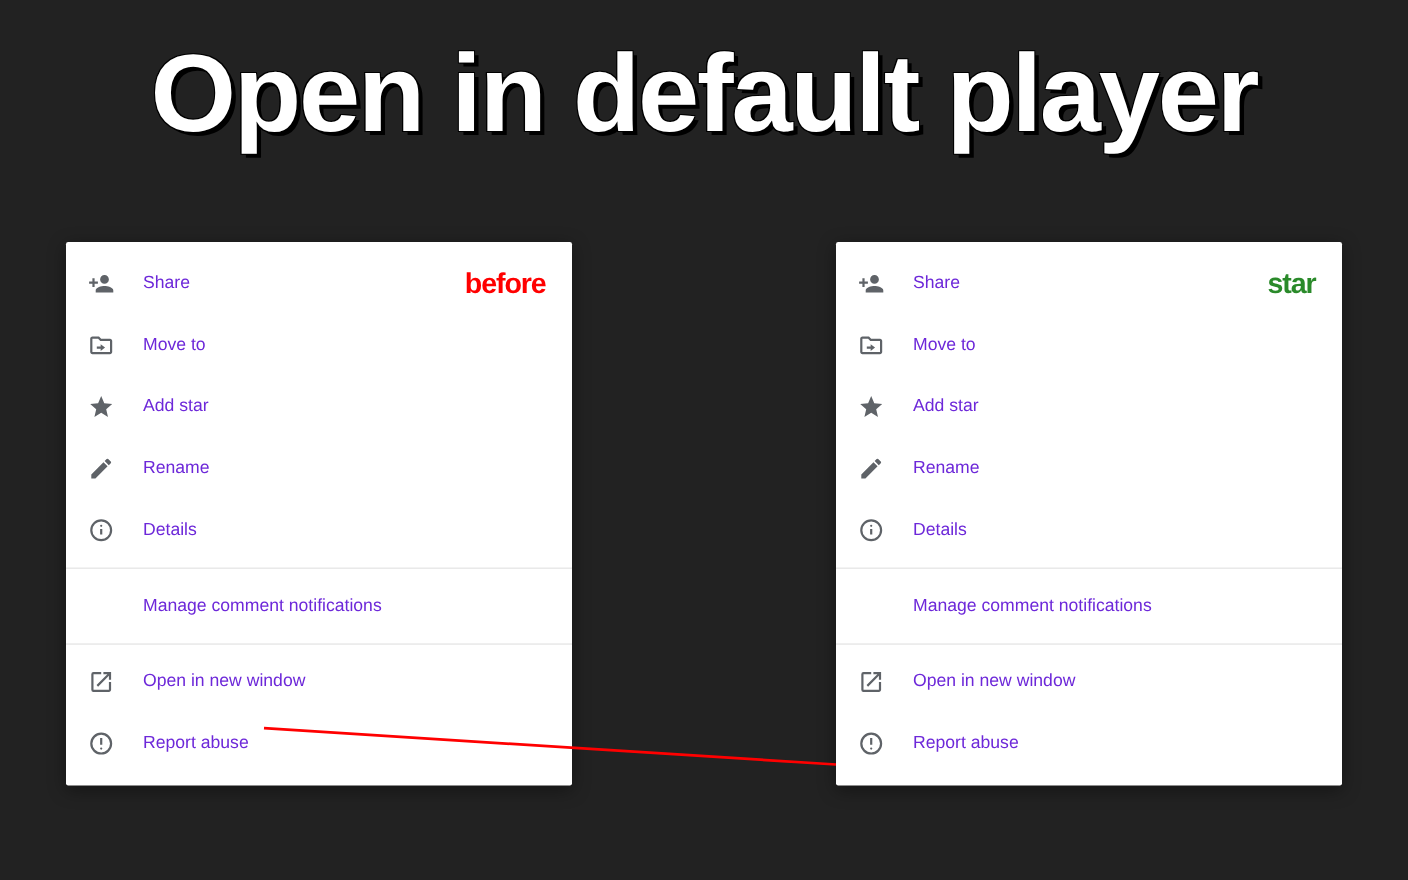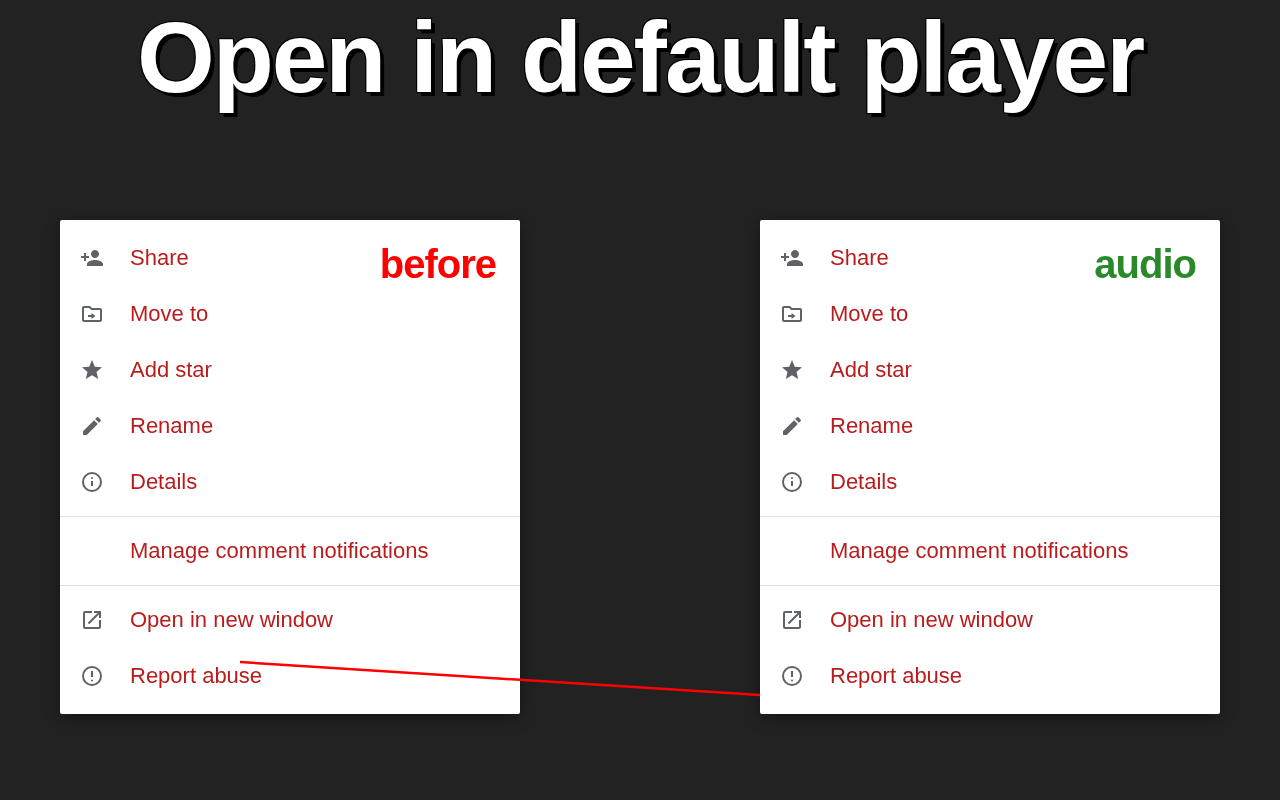--- a/index.html
+++ b/index.html
@@ -9,20 +9,21 @@
     background: #222222;
     font-family: Arial, Helvetica, sans-serif;
     overflow: hidden;
     position: relative;
   }
   .headline {
     color: #ffffff;
     font-size: 100px;
     font-weight: 900;
     text-align: center;
+    padding-top: 28px;
     letter-spacing: -2px;
     text-shadow: 4px 4px 0 #000, -1px -1px 0 #000, 1px -1px 0 #000, -1px 1px 0 #000, 1px 1px 0 #000;
   }
   .panels {
     position: absolute;
     top: 220px;
     left: 0;
     right: 0;
     display: flex;
     justify-content: space-between;
@@ -49,34 +50,34 @@
     height: 28px;
     flex: 0 0 28px;
     display: inline-flex;
     align-items: center;
     justify-content: center;
     color: #5f6368;
     margin-right: 24px;
   }
   .menu-item .icon-slot svg { width: 24px; height: 24px; }
   .menu-item .label {
-    font-size: 22px;
-    color: #b91c1c;
+    font-size: 16px;
+    color: #6d28d9;
   }
   .menu-item.no-icon .icon-slot { visibility: hidden; }
   .divider {
     height: 1px;
     background: #e0e0e0;
     margin: 6px 0;
   }
   .tag-label {
     position: absolute;
     top: 22px;
     right: 24px;
-    font-size: 40px;
+    font-size: 26px;
     font-weight: 900;
     letter-spacing: -1px;
   }
   .tag-before { color: #ff0000; }
   .tag-after  { color: #2a8a2a; }
   .highlight-ellipse {
     position: absolute;
     border: 2.5px solid #ff0000;
     border-radius: 50%;
     pointer-events: none;
@@ -162,21 +163,21 @@
             <circle cx="12" cy="12" r="9"></circle>
             <line x1="12" y1="7" x2="12" y2="13"></line>
             <circle cx="12" cy="16.5" r="1" fill="currentColor" stroke="none"></circle>
           </svg>
       </span>
       <span class="label">Report abuse</span>
     </div>
   </div>
 
   <div class="menu-panel">
-    <span class="tag-label tag-after">audio</span>
+    <span class="tag-label tag-after">star</span>
 
     <div class="menu-item">
       <span class="icon-slot">
         <svg viewBox="0 0 24 24" fill="currentColor">
             <path d="M15 12c2.21 0 4-1.79 4-4s-1.79-4-4-4-4 1.79-4 4 1.79 4 4 4zm-9-2V7H4v3H1v2h3v3h2v-3h3v-2H6zm9 4c-2.67 0-8 1.34-8 4v2h16v-2c0-2.66-5.33-4-8-4z"></path>
           </svg>
       </span>
       <span class="label">Share</span>
     </div>
     <div class="menu-item">

